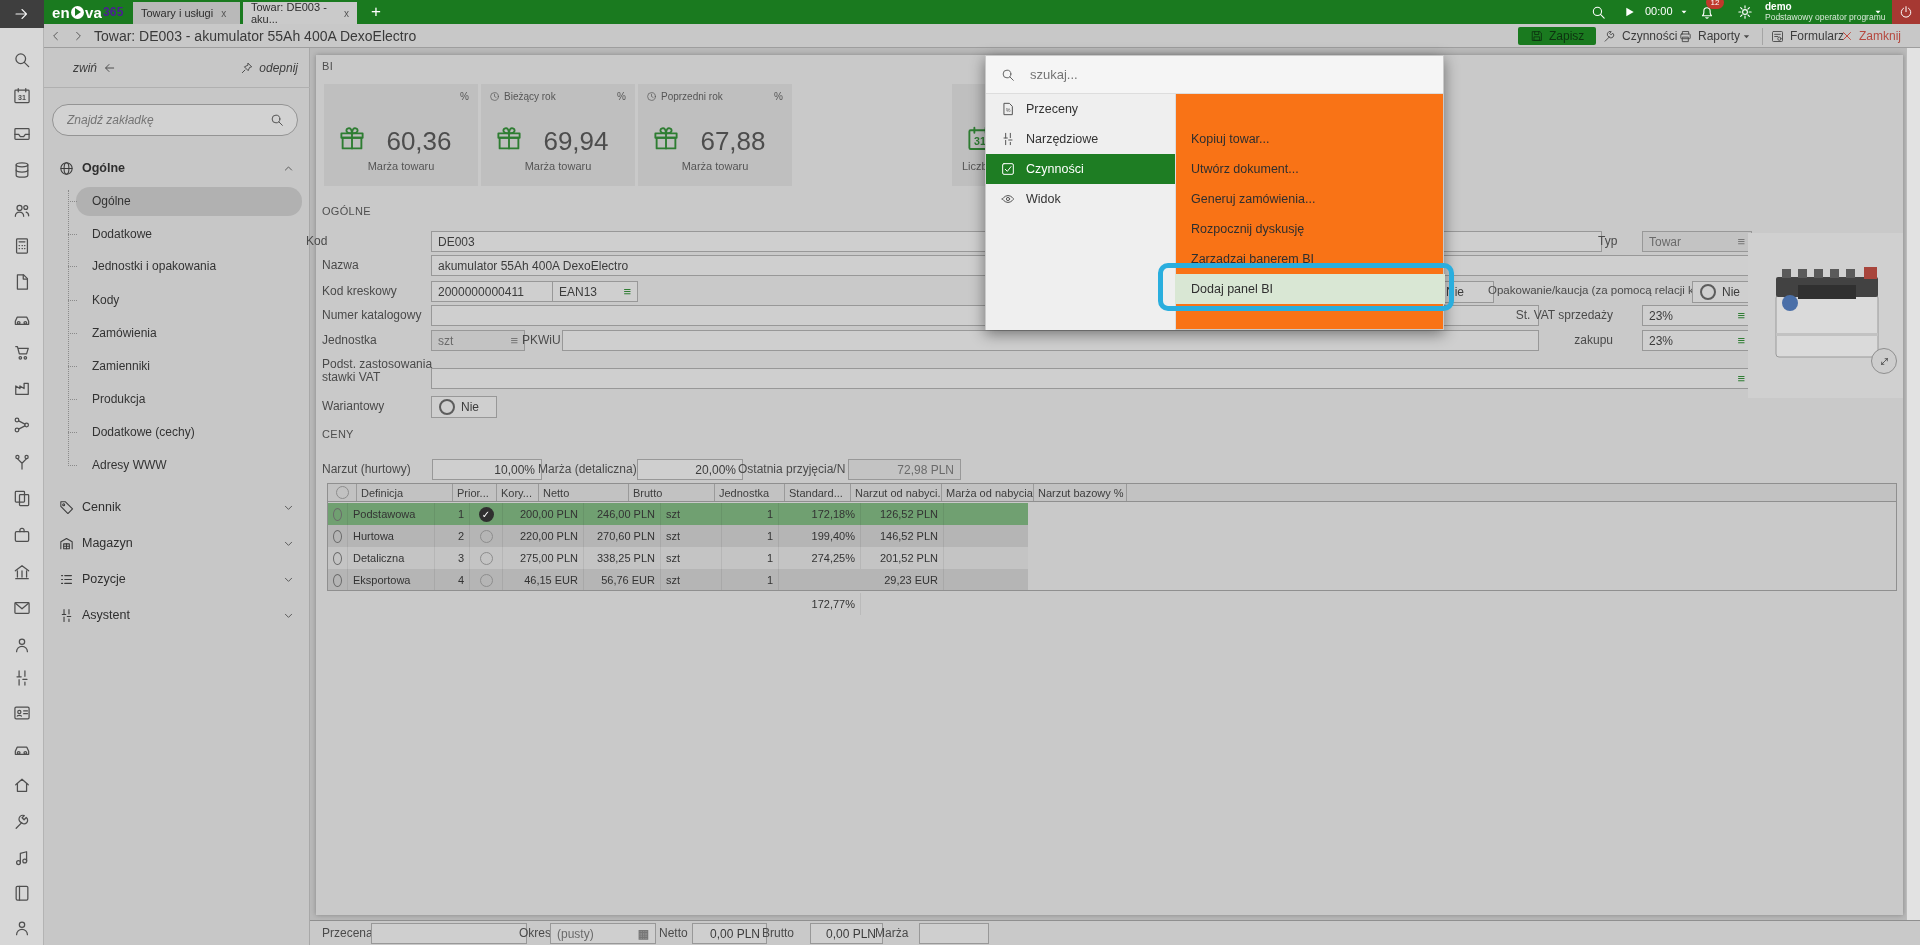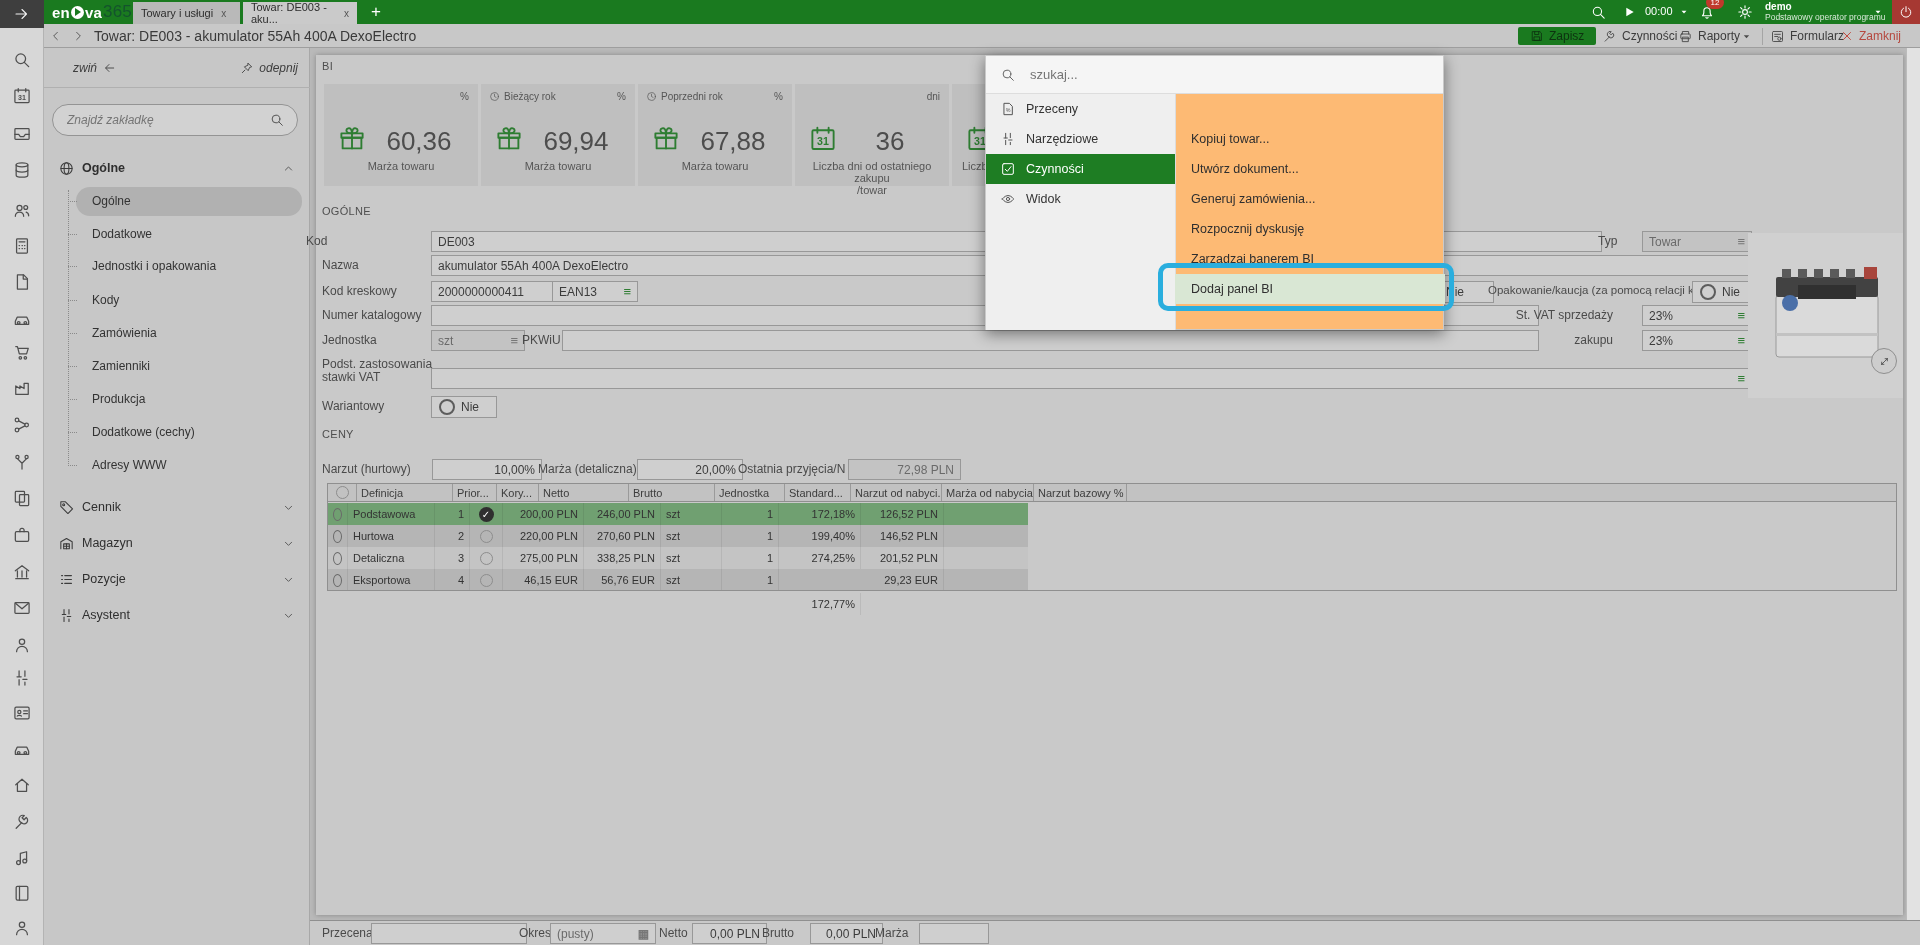--- a/index.html
+++ b/index.html
@@ -6,21 +6,21 @@
   #app{position:relative;width:1920px;height:945px;background:#b9b9b9;overflow:hidden;
        font-family:"Liberation Sans",sans-serif;font-size:12px;color:#3c3c3c;}
   .abs{position:absolute;box-sizing:border-box;}
   svg.ic{display:block;stroke:currentColor;fill:none;stroke-width:1.5;stroke-linecap:round;stroke-linejoin:round;}
   
   .topbar{left:44px;top:0;width:1876px;height:24px;background:#1a7a1f;}
   .backbox{left:0;top:0;width:44px;height:28px;background:#3e3e3e;color:#f0f0f0;display:flex;align-items:center;justify-content:center;}
   .logo{left:52px;top:2px;height:20px;display:flex;align-items:center;color:#fff;font-weight:bold;font-size:15px;letter-spacing:.2px;}
   .logoO{width:13px;height:13px;border-radius:50%;background:#fff;display:inline-flex;align-items:center;justify-content:center;margin:0 1px;}
   .logoO i{width:0;height:0;border-left:6px solid #1a7a1f;border-top:4px solid transparent;border-bottom:4px solid transparent;margin-left:2px;}
-  .logo365{font-weight:normal;font-size:17px;color:#14532d;margin-left:1px;}
+  .logo365{font-weight:bold;font-size:12px;color:#4c1d95;margin-left:1px;}
   .tab{top:2px;height:22px;display:flex;align-items:center;padding:0 8px;font-size:11px;color:#2d2d2d;}
   .tabx{margin-left:8px;font-size:10px;color:#555;}
   .clock{font-size:11px;color:#fff;}
   .badge{position:absolute;left:8px;top:-7px;min-width:14px;height:13px;border-radius:7px;background:#c0392b;color:#fff;
          font-size:8px;display:flex;align-items:center;justify-content:center;padding:0 2px;}
   .usr1{font-size:10px;font-weight:bold;color:#fff;line-height:11px;}
   .usr2{font-size:8.5px;color:#d9ead9;line-height:10px;}
   .pwr{left:1892px;top:0;width:28px;height:24px;background:#a63832;color:#fff;display:flex;align-items:center;justify-content:center;}
   
   .navrow{left:44px;top:24px;width:1876px;height:24px;background:#c8c8c8;border-bottom:1px solid #9e9e9e;}
@@ -69,21 +69,21 @@
   .trow{left:328px;width:700px;height:22px;display:flex;font-size:11px;color:#333;align-items:center;}
   .td{display:flex;align-items:center;padding:0 5px;overflow:hidden;white-space:nowrap;box-sizing:border-box;height:100%;border-right:1px solid rgba(0,0,0,.07);}
   .td.num{justify-content:flex-end;}
   .tframe{left:327px;top:483px;width:1570px;height:108px;border:1px solid #8f8f8f;border-top:none;pointer-events:none;}
   .rdo2{width:11px;height:11px;border:1.5px solid #6a6a6a;border-radius:50%;}
   .rdo3{width:11px;height:11px;border:1.5px solid #8d8d8d;border-radius:50%;}
   .chkball{width:15px;height:15px;border-radius:50%;background:#2f2f2f;color:#fff;font-size:10px;display:flex;align-items:center;justify-content:center;}
   
   .bbar{left:310px;top:920px;width:1610px;height:25px;background:#c9c9c9;border-top:1px solid #8f8f8f;}
   
-  .menu{left:985px;top:55px;width:459px;height:275px;background:#fdba74;border:1px solid #c9c9c9;box-shadow:0 4px 14px rgba(0,0,0,.45);z-index:50;}
+  .menu{left:985px;top:55px;width:459px;height:275px;background:#f97316;border:1px solid #c9c9c9;box-shadow:0 4px 14px rgba(0,0,0,.45);z-index:50;}
   .msearch{position:absolute;left:0;top:0;width:100%;height:38px;background:#f5f5f5;border-bottom:1px solid #ddd;display:flex;align-items:center;padding:0 14px;box-sizing:border-box;gap:12px;color:#666;}
   .msearch input{border:none;background:transparent;outline:none;font-size:13px;color:#555;font-family:"Liberation Sans",sans-serif;flex:1;}
   .mleft{position:absolute;left:0;top:38px;width:189px;height:236px;background:#efefef;border-right:1px solid #dcdcdc;}
   .mcat{position:absolute;left:0;width:189px;height:30px;display:flex;align-items:center;gap:10px;padding:0 14px;box-sizing:border-box;font-size:12.5px;color:#333;}
   .mcat.sel{background:#1e7d23;color:#fff;}
   .mitem{position:absolute;left:189px;width:270px;height:30px;display:flex;align-items:center;padding:0 16px;box-sizing:border-box;font-size:12.5px;color:#2f2f2f;}
   .mitem.hl{background:#d9e7d4;}
   .hlframe{left:1158px;top:263px;width:296px;height:48px;border:5px solid #2aaede;border-radius:10px;z-index:60;}
   .batpane{left:1748px;top:233px;width:155px;height:165px;background:#d0d0d0;}
   .expbtn{left:1871px;top:348px;width:26px;height:26px;border-radius:50%;background:#cdcdcd;border:1px solid #8f8f8f;display:flex;align-items:center;justify-content:center;color:#555;z-index:5;}
@@ -663,28 +663,20 @@
           <use href="#i-clock"></use>
         </svg>
         <span>Poprzedni rok</span>
       </span>
     <span class="bcunit">%</span>
     <svg class="ic bcico">
         <use href="#i-gift"></use>
       </svg>
     <div class="bcval">67,88</div>
     <div class="bclab">Marża towaru</div>
-  </div>
-  <div class="abs bicard" style="left:795px;width:154px;">
-    <span class="bcunit">dni</span>
-    <svg class="ic bcico">
-        <use href="#i-cal31"></use>
-      </svg>
-    <div class="bcval">36</div>
-    <div class="bclab"><span>Liczba dni od ostatniego zakupu</span><br><span>/towar</span></div>
   </div>
   <div class="abs bicard" style="left:952px;width:154px;">
     <svg class="ic bcico">
         <use href="#i-cal31"></use>
       </svg>
     <div class="bclab" style="text-align:left;left:10px;">Liczba d</div>
   </div>
 
   <div class="abs seclab" style="left:322px;top:205px;">OGÓLNE</div>
 

